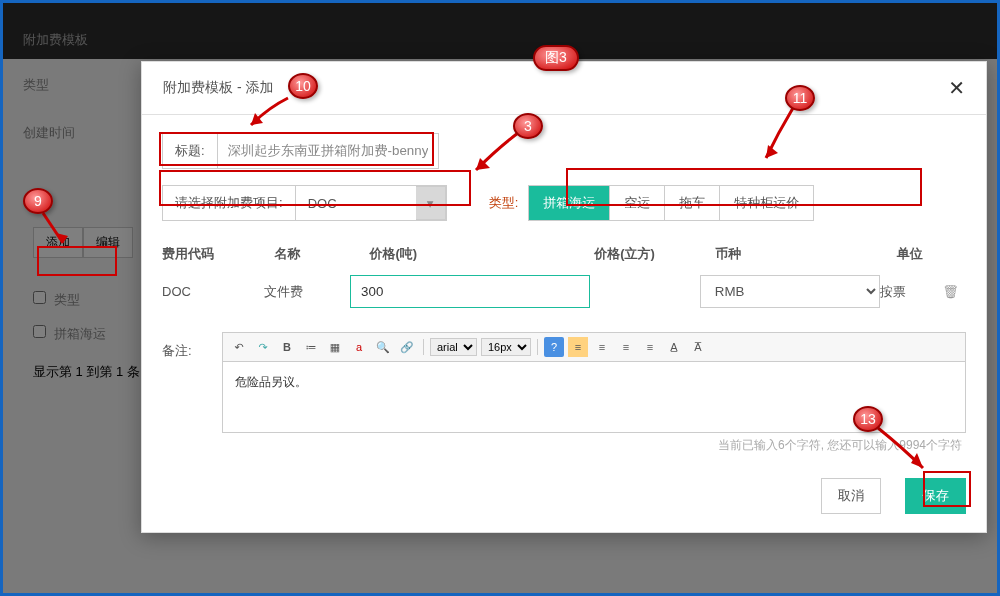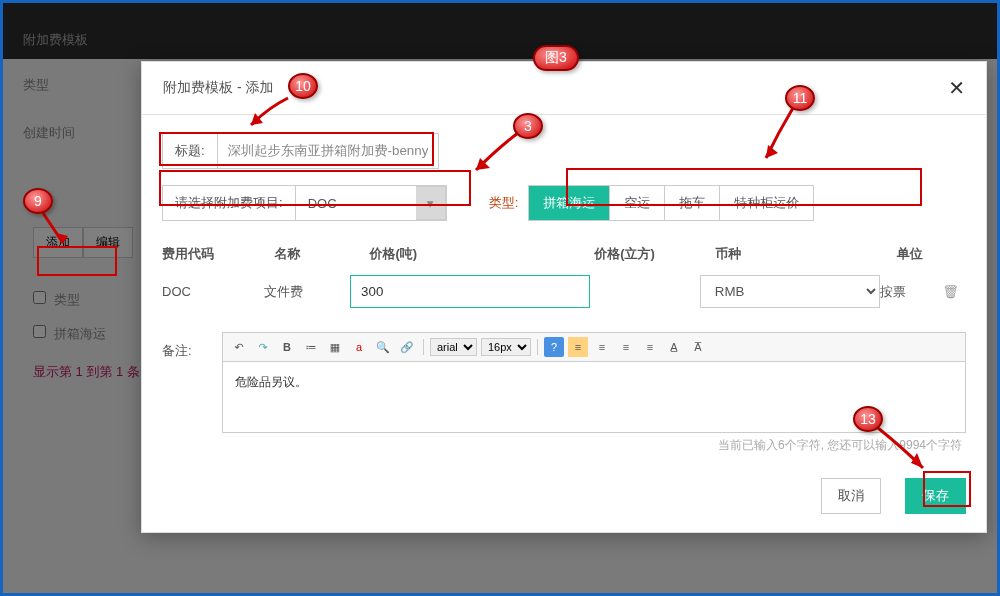--- a/index.html
+++ b/index.html
@@ -7,21 +7,21 @@
     
     .background-page { position: absolute; top: 0; left: 0; width: 100%; height: 100%; background: #f5f5f5; }
     .bg-header { background: #2c2c2c; color: #aaa; padding: 28px 20px; height: 48px; }
     .bg-sidebar { position: absolute; top: 48px; left: 0; width: 140px; padding: 10px 20px; color: #aaa; }
     .bg-sidebar-item { padding: 15px 0; color: #888; }
     .bg-toolbar { position: absolute; top: 224px; left: 30px; }
     .bg-toolbar .btn { display: inline-block; padding: 6px 12px; background: #fff; border: 1px solid #ccc; font-size: 12px; }
     .bg-list { position: absolute; top: 280px; left: 30px; }
     .bg-list-item { padding: 8px 0; color: #888; }
     .bg-list-item input { margin-right: 8px; }
-    .bg-footer { position: absolute; top: 360px; left: 30px; color: #be185d; }
+    .bg-footer { position: absolute; top: 360px; left: 30px; color: #000000; }
     
     .overlay { position: absolute; top: 0; left: 0; width: 100%; height: 100%; background: rgba(0,0,0,0.5); }
     
     .modal { position: absolute; top: 58px; left: 138px; right: 10px; bottom: 60px; background: #fff; border: 1px solid #ddd; box-shadow: 0 4px 20px rgba(0,0,0,0.3); }
     .modal-header { padding: 14px 21px; border-bottom: 1px solid #e0e0e0; display: flex; justify-content: space-between; align-items: center; }
     .modal-header .title { color: #555; font-size: 14px; }
     .close-btn { font-size: 20px; color: #333; cursor: pointer; background: none; border: none; font-family: Arial; }
     
     .modal-body { padding: 18px 20px; }
     

